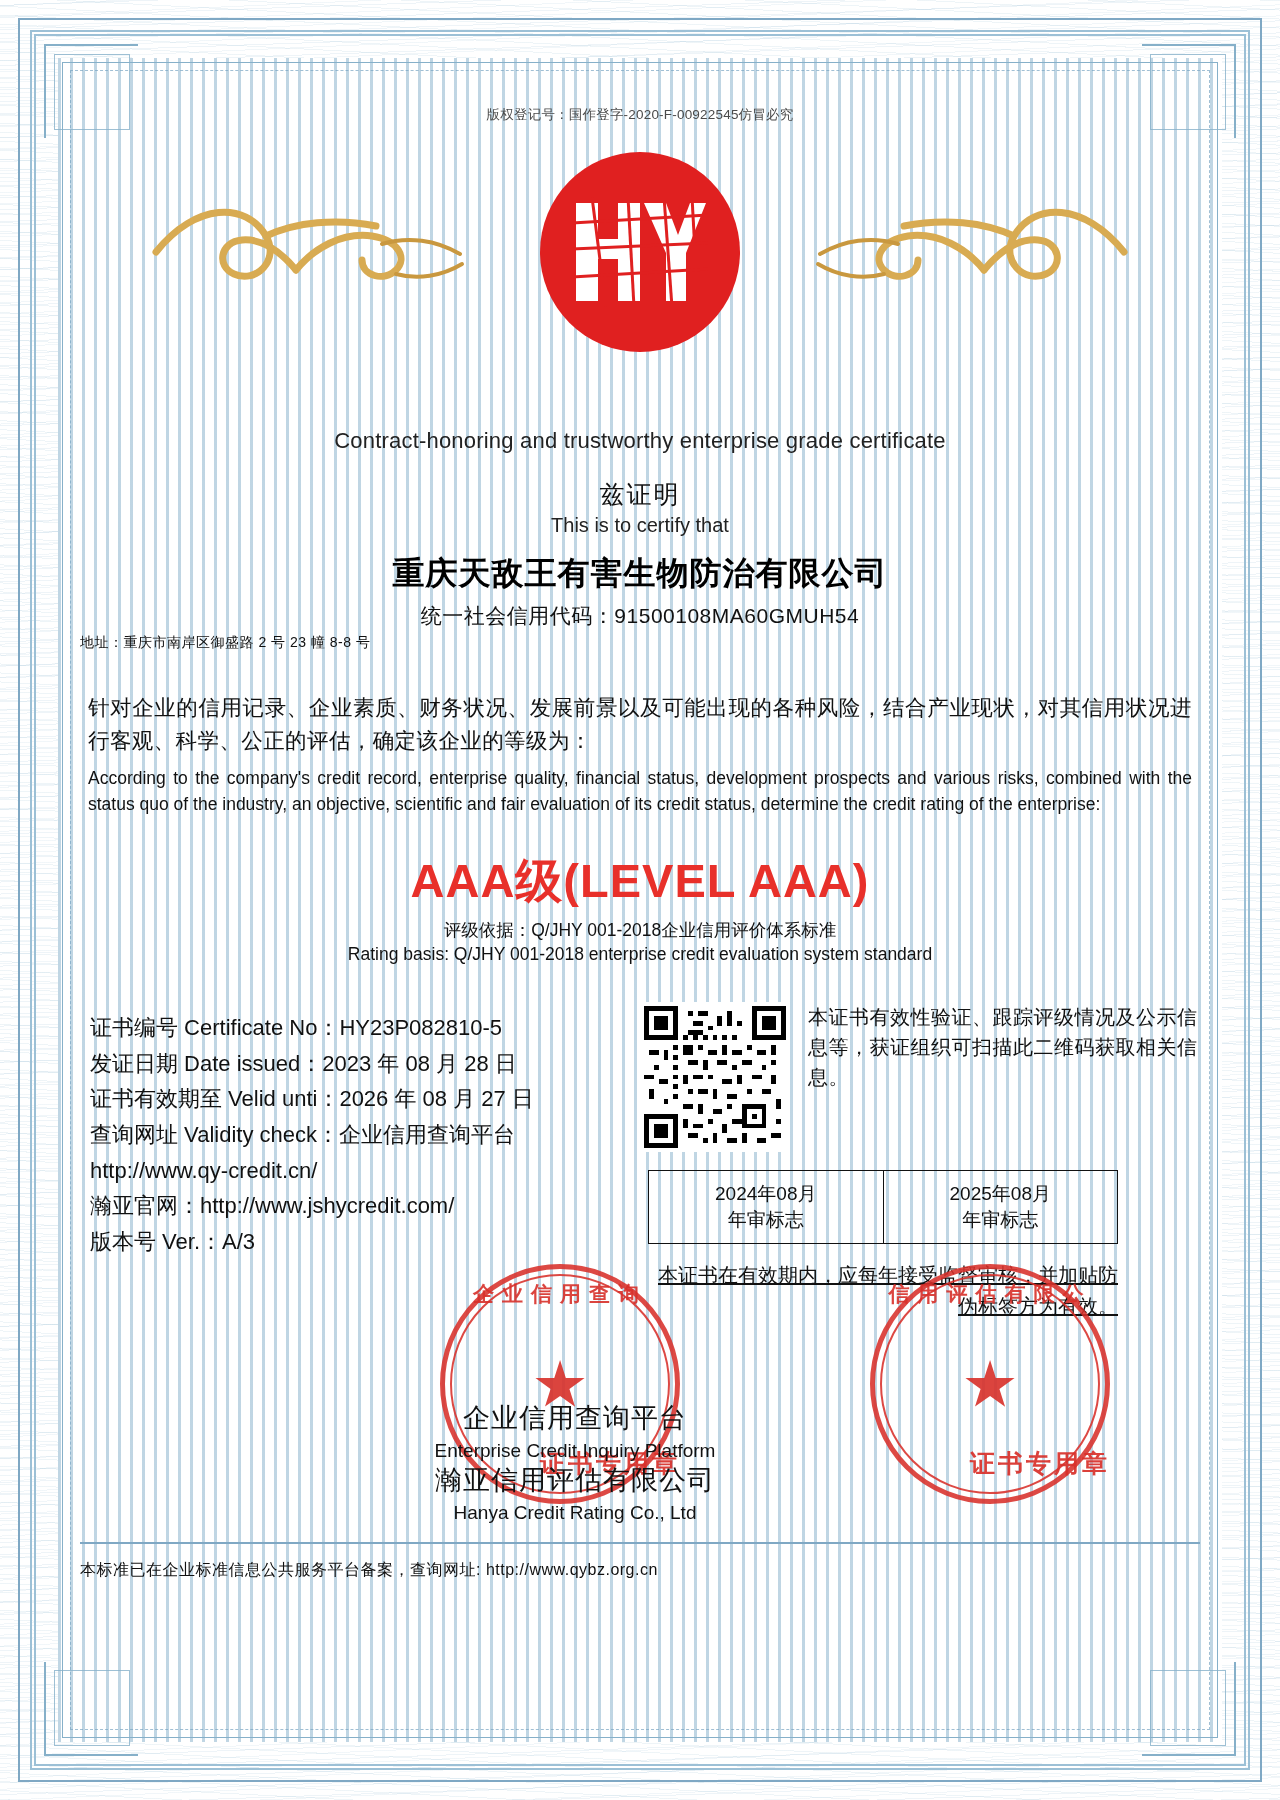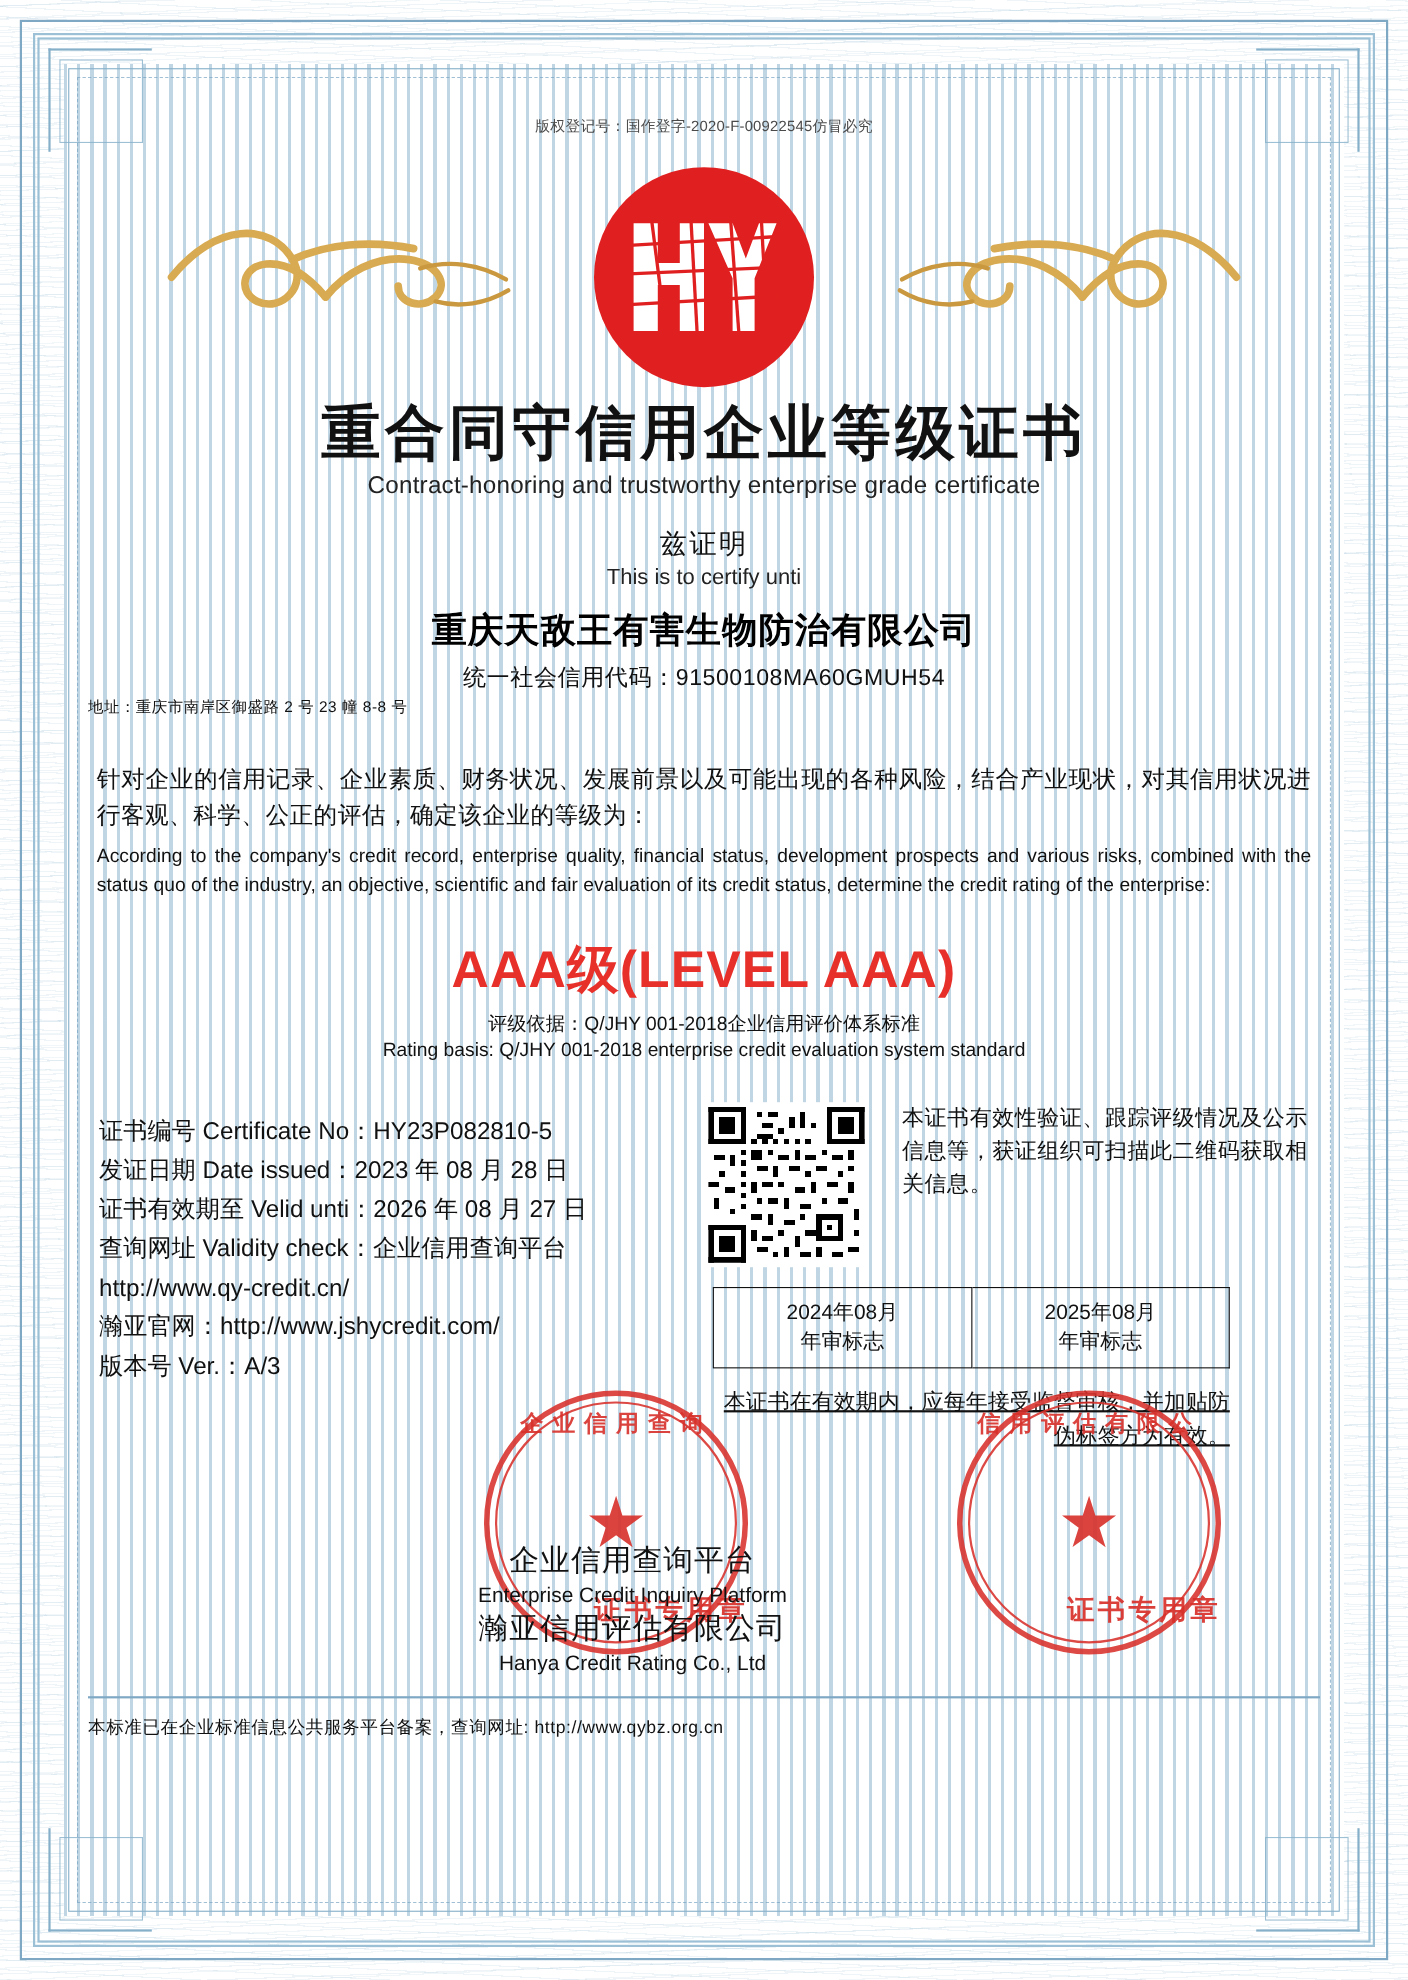--- a/index.html
+++ b/index.html
@@ -183,21 +183,21 @@
   
   .details{
     position:absolute;top:930px;left:10px;width:620px;
     font-size:22px;color:#111;line-height:1.62;
   }
   .details .ln{white-space:nowrap;}
 
   .qr-block{
     position:absolute;top:922px;right:0px;width:560px;
   }
-  .qr-row{display:flex;gap:30px;align-items:flex-start;}
+  .qr-row{display:flex;gap:18px;align-items:flex-start;}
   .qr{
     width:150px;height:150px;flex:0 0 150px;
     background:#fff;
     padding:4px;box-sizing:border-box;
   }
   .qr-note{
     font-size:20px;color:#111;line-height:1.5;letter-spacing:0.5px;
   }
   .stamp-boxes{
     display:flex;gap:0;margin-top:18px;margin-left:8px;width:470px;
@@ -322,25 +322,24 @@
             <path d="M0 80 L136 72"></path>
             <path d="M20 0 L34 110"></path>
             <path d="M56 0 L62 110"></path>
             <path d="M92 0 L100 110"></path>
             <path d="M120 0 L126 110"></path>
           </g>
         </svg>
       </div>
     </div>
 
-    <div class="title-cn">重合同守信用企业等级证书</div>
     <div class="title-en">Contract-honoring and trustworthy enterprise grade certificate</div>
 
     <div class="certify-cn">兹证明</div>
-    <div class="certify-en">This is to certify unti</div>
+    <div class="certify-en">This is to certify that</div>
 
     <div class="company">重庆天敌王有害生物防治有限公司</div>
     <div class="credit-code">统一社会信用代码：91500108MA60GMUH54</div>
     <div class="address">地址：重庆市南岸区御盛路 2 号 23 幢 8-8 号</div>
 
     <div class="body-block">
       <div class="body-cn">针对企业的信用记录、企业素质、财务状况、发展前景以及可能出现的各种风险，结合产业现状，对其信用状况进行客观、科学、公正的评估，确定该企业的等级为：</div>
       <div class="body-en">According to the company's credit record, enterprise quality, financial status, development prospects and various risks, combined with the status quo of the industry, an objective, scientific and fair evaluation of its credit status, determine the credit rating of the enterprise:</div>
     </div>
 

